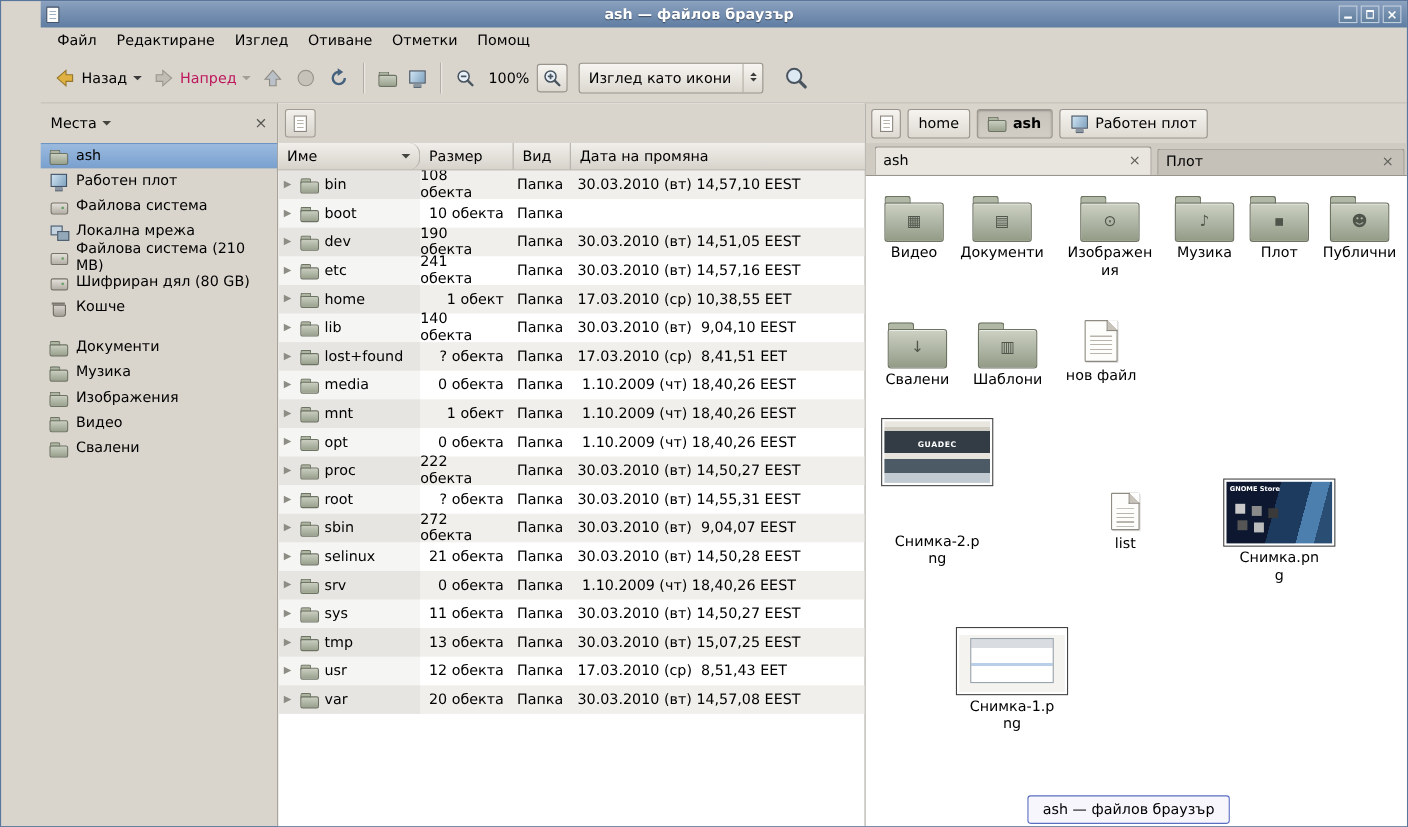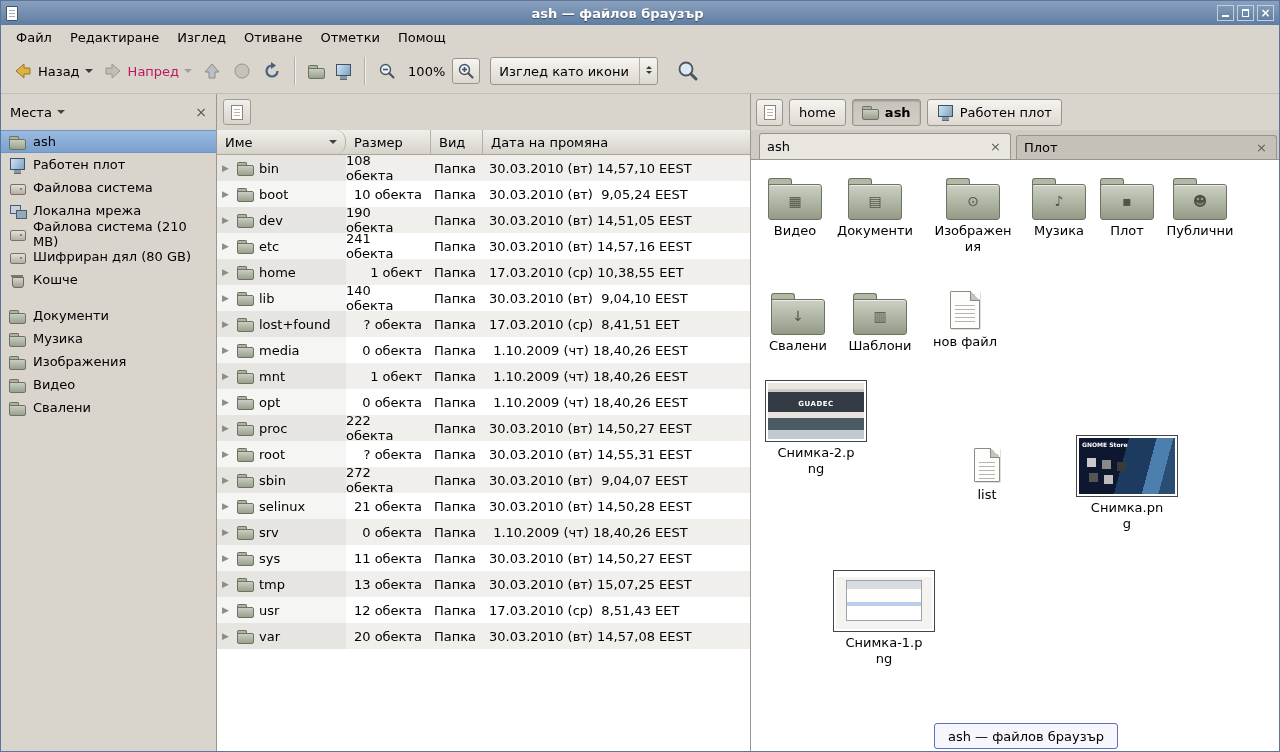--- a/index.html
+++ b/index.html
@@ -1,19 +1,19 @@
 <!DOCTYPE html>
 <html><head>
 <meta charset="utf-8">
 <style>
   * { margin:0; padding:0; box-sizing:border-box; }
   html,body { width:1280px; height:752px; overflow:hidden; }
   body { font-family:"DejaVu Sans","Liberation Sans",sans-serif; font-size:13px; color:#000; background:#d9d5cd; }
 
-  .window { position:relative; width:1280px; height:752px; border:1px solid #5a769c; background:#d9d5cd; display:flex; flex-direction:column; }
+  .window { position:relative; width:1280px; height:752px; border:1px solid #5a769c; background:#d9d5cd; display:flex; flex-direction:column;padding-left:36px; }
 
   
   .titlebar { height:24px; flex:none; background:linear-gradient(#8aa0be,#5f7da2); display:flex; align-items:center; padding:0 5px; gap:6px; }
   .win-icon { width:12px; height:15px; background:#fdfdfb; border:1px solid #44546a; border-radius:1px; position:relative; flex:none; }
   .win-icon::after { content:""; position:absolute; left:2px; right:2px; top:3px; height:8px; background:repeating-linear-gradient(#9fb0c4 0 1px,transparent 1px 3px); }
   .title { flex:1; text-align:center; color:#fff; font-weight:bold; text-shadow:0 1px 1px rgba(0,0,0,.45); }
   .win-btns { display:flex; gap:3px; flex:none; }
   .wbtn { width:17px; height:16px; border:1px solid #c3d0e0; background:linear-gradient(#8199b8,#63819f); position:relative; color:#fff; font-size:12px; line-height:14px; text-align:center; font-weight:bold; }
   .wbtn.min::after { content:""; position:absolute; left:4px; right:4px; bottom:3px; height:2px; background:#fff; }
   .wbtn.max::after { content:""; position:absolute; left:4px; right:4px; top:3px; bottom:3px; border:1px solid #fff; border-top-width:2px; }
@@ -132,21 +132,21 @@
   .id-photo .iv-icon::after { background:linear-gradient(105deg,#0d1830 0 45%,#1d3a5f 45% 70%,#4c7fae 70% 85%,#2a4d74 85% 100%); }
   .id-photo .iv-icon::before { content:""; position:absolute; left:10px; top:22px; width:9px; height:9px; background:#c9c9c9; box-shadow:15px 2px 0 #8a8a8a,30px 4px 0 #3a3a3a,2px 15px 0 #555,17px 17px 0 #bbb; z-index:2; }
   .id-photo .thumb-text { left:5px; top:5px; font-size:6px; }
   .id-shot1 .iv-icon::after { background:linear-gradient(#fff 0 8%,#f4f3f0 8% 100%); }
   .id-shot1 .iv-icon::before { content:""; position:absolute; left:12px; top:9px; right:12px; bottom:10px; border:1px solid #9aa4ad; background:linear-gradient(#d9dde2 0 20%,#fff 20% 55%,#b9cfe8 55% 63%,#fff 63% 100%); z-index:2; }
 
   
   .id-video{left:2px;top:16px;} .id-docs{left:82px;top:16px;} .id-images{left:180px;top:16px;}
   .id-music{left:266px;top:16px;} .id-plot{left:334px;top:16px;} .id-public{left:407px;top:16px;}
   .id-downloads{left:5px;top:131px;} .id-templates{left:87px;top:131px;} .id-newfile{left:172px;top:131px;}
-  .id-shot2{left:13px;top:220px;} .id-list{left:194px;top:288px;} .id-photo{left:324px;top:275px;}
+  .id-shot2{left:13px;top:220px;gap:40px;} .id-list{left:194px;top:288px;} .id-photo{left:324px;top:275px;}
   .id-shot1{left:81px;top:410px;}
 
   
   .statusbar { height:26px; flex:none; background:#d9d5cd; border-top:1px solid #b5b1a8; display:flex; align-items:center; padding:0 8px; }
   .task-badge { position:absolute; left:933px; top:722px; height:26px; padding:0 13px; background:#f7f6fc; border:1px solid #5b6ec1; border-radius:3px; display:flex; align-items:center; z-index:5; }
 </style>
 </head>
 <body>
 
 <div class="window">
@@ -375,21 +375,20 @@
               </div>
 
               <div class="trow">
                 <div class="c-name">
                   <span class="expander">▶</span>
                   <span class="f16"></span>
                   <span>boot</span>
                 </div>
                 <div class="c-size">10 обекта</div>
                 <div class="c-type">Папка</div>
-                <div class="c-date">30.03.2010 (вт)  9,05,24 EEST</div>
               </div>
 
               <div class="trow">
                 <div class="c-name">
                   <span class="expander">▶</span>
                   <span class="f16"></span>
                   <span>dev</span>
                 </div>
                 <div class="c-size">190 обекта</div>
                 <div class="c-type">Папка</div>

